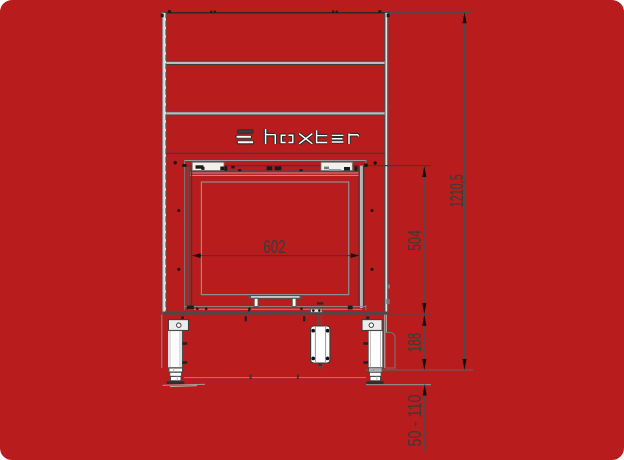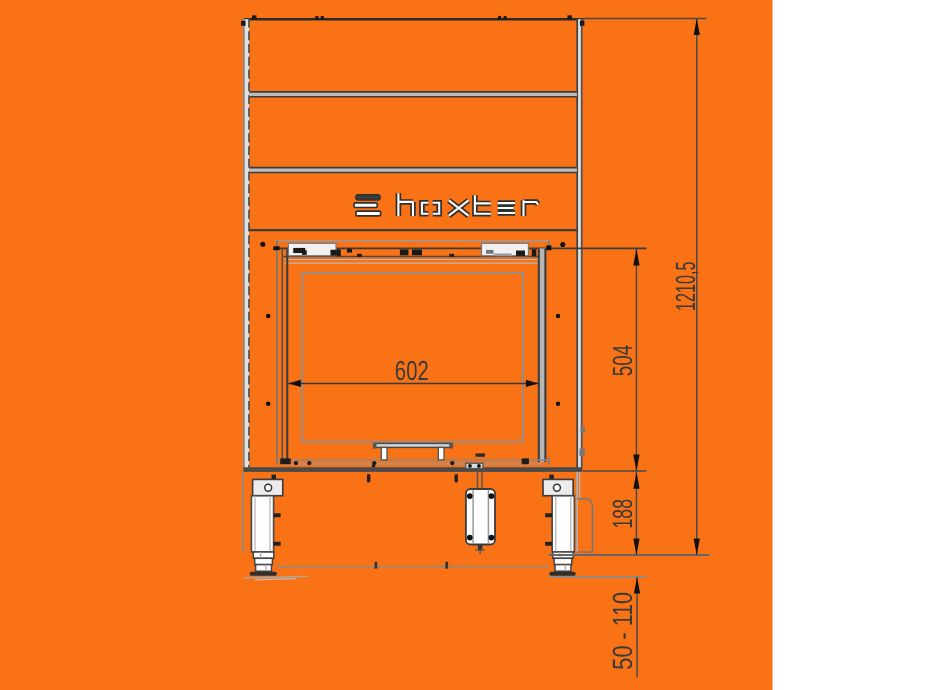--- a/index.html
+++ b/index.html
@@ -1,16 +1,16 @@
 <!DOCTYPE html>
 <html><head>
 <meta charset="utf-8">
 <style>
 html,body{margin:0;padding:0;background:#fff;}
-#page{width:515px;height:460px;position:relative;overflow:hidden;background:#f97316;}
+#page{width:624px;height:460px;position:relative;overflow:hidden;background:#b91c1c;border-radius:12px;}
 svg{display:block;}
 text{font-family:"Liberation Sans",sans-serif;fill:#3a3a3a;}
 </style>
 </head>
 <body>
 <div id="page">
 <svg width="624" height="460" viewBox="0 0 624 460">
 
 <g stroke-linecap="butt" fill="none">
 

